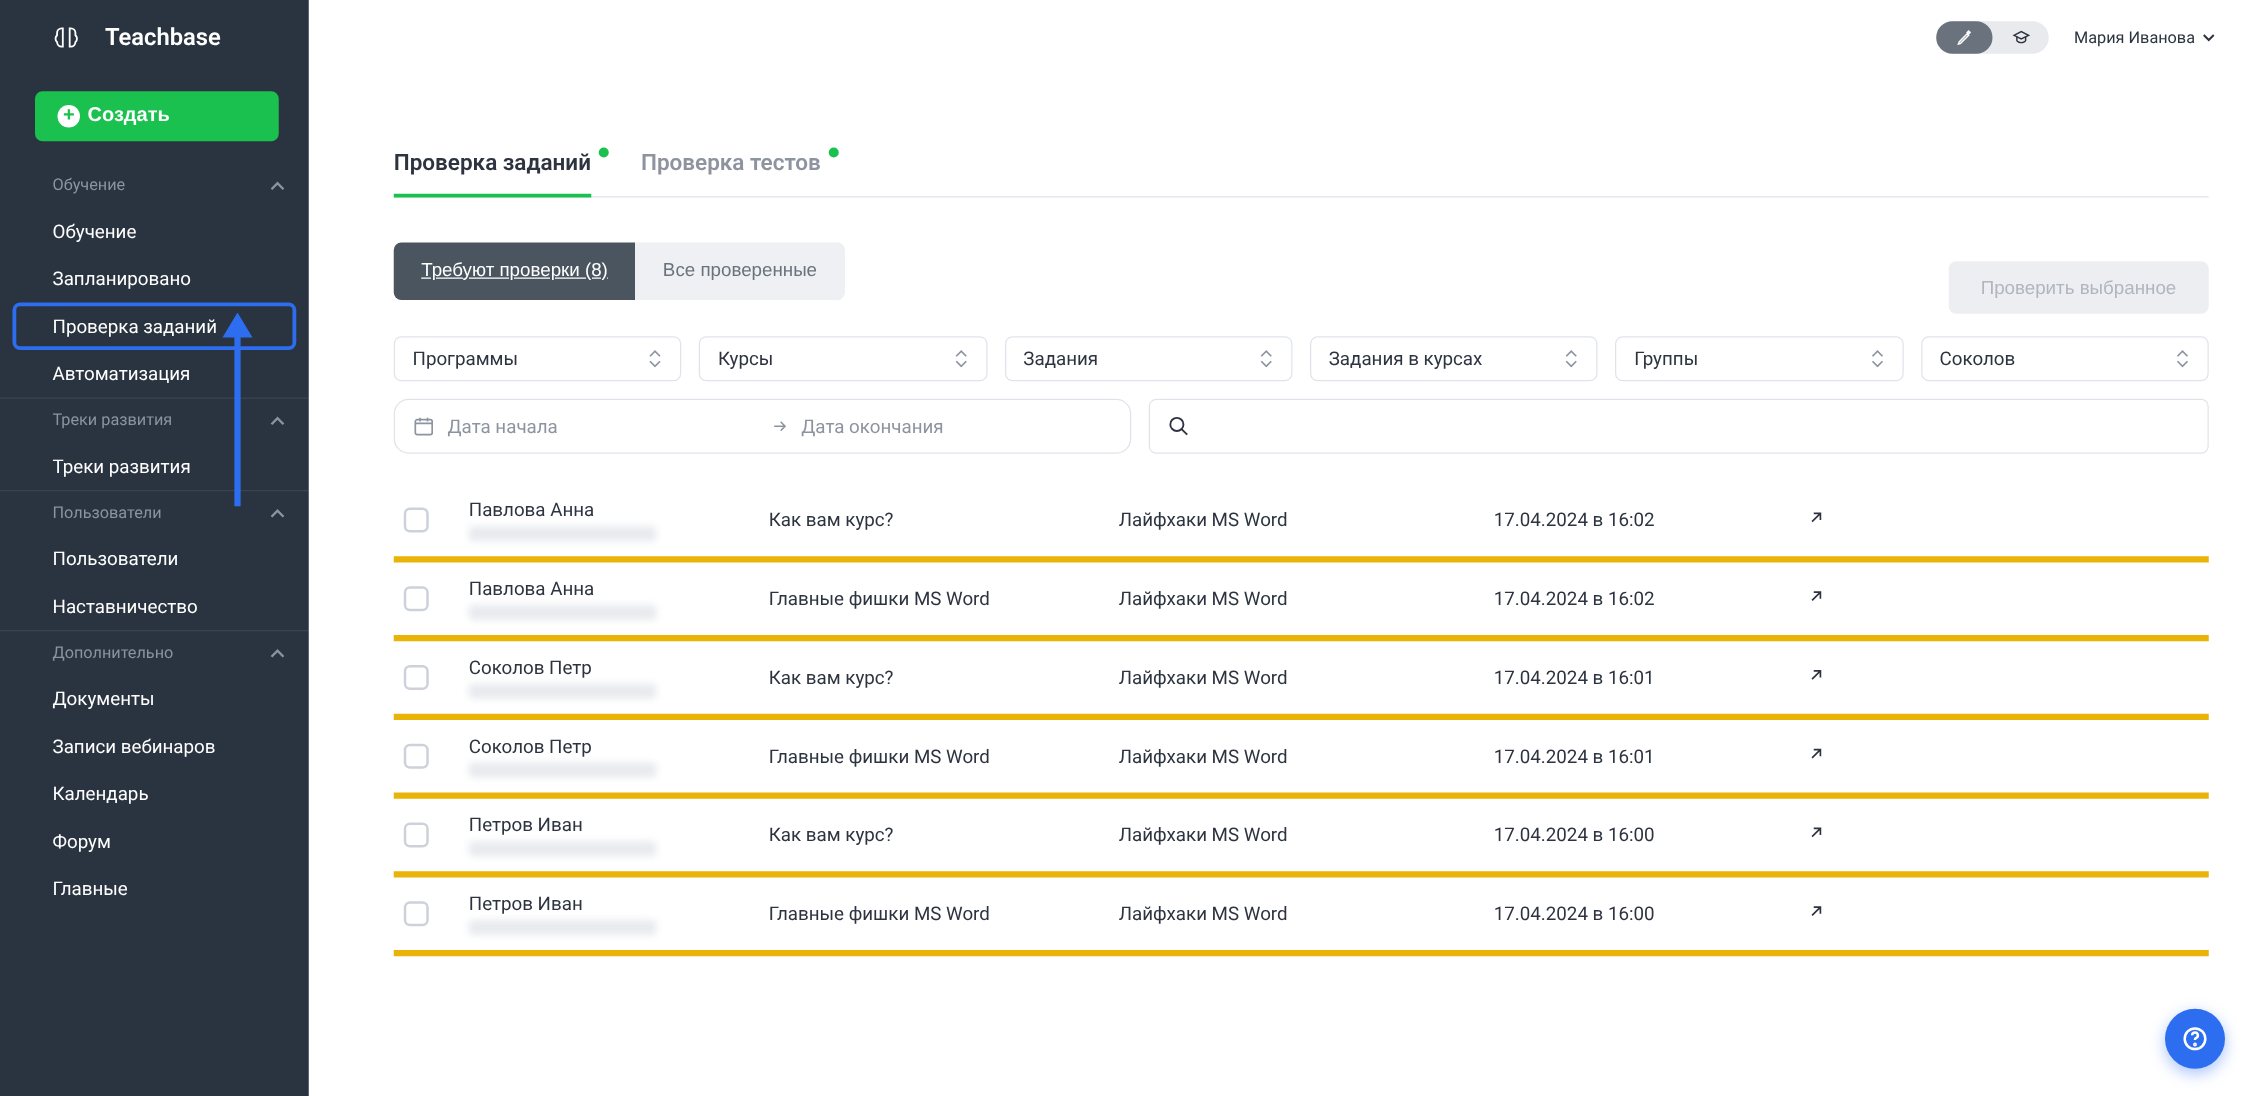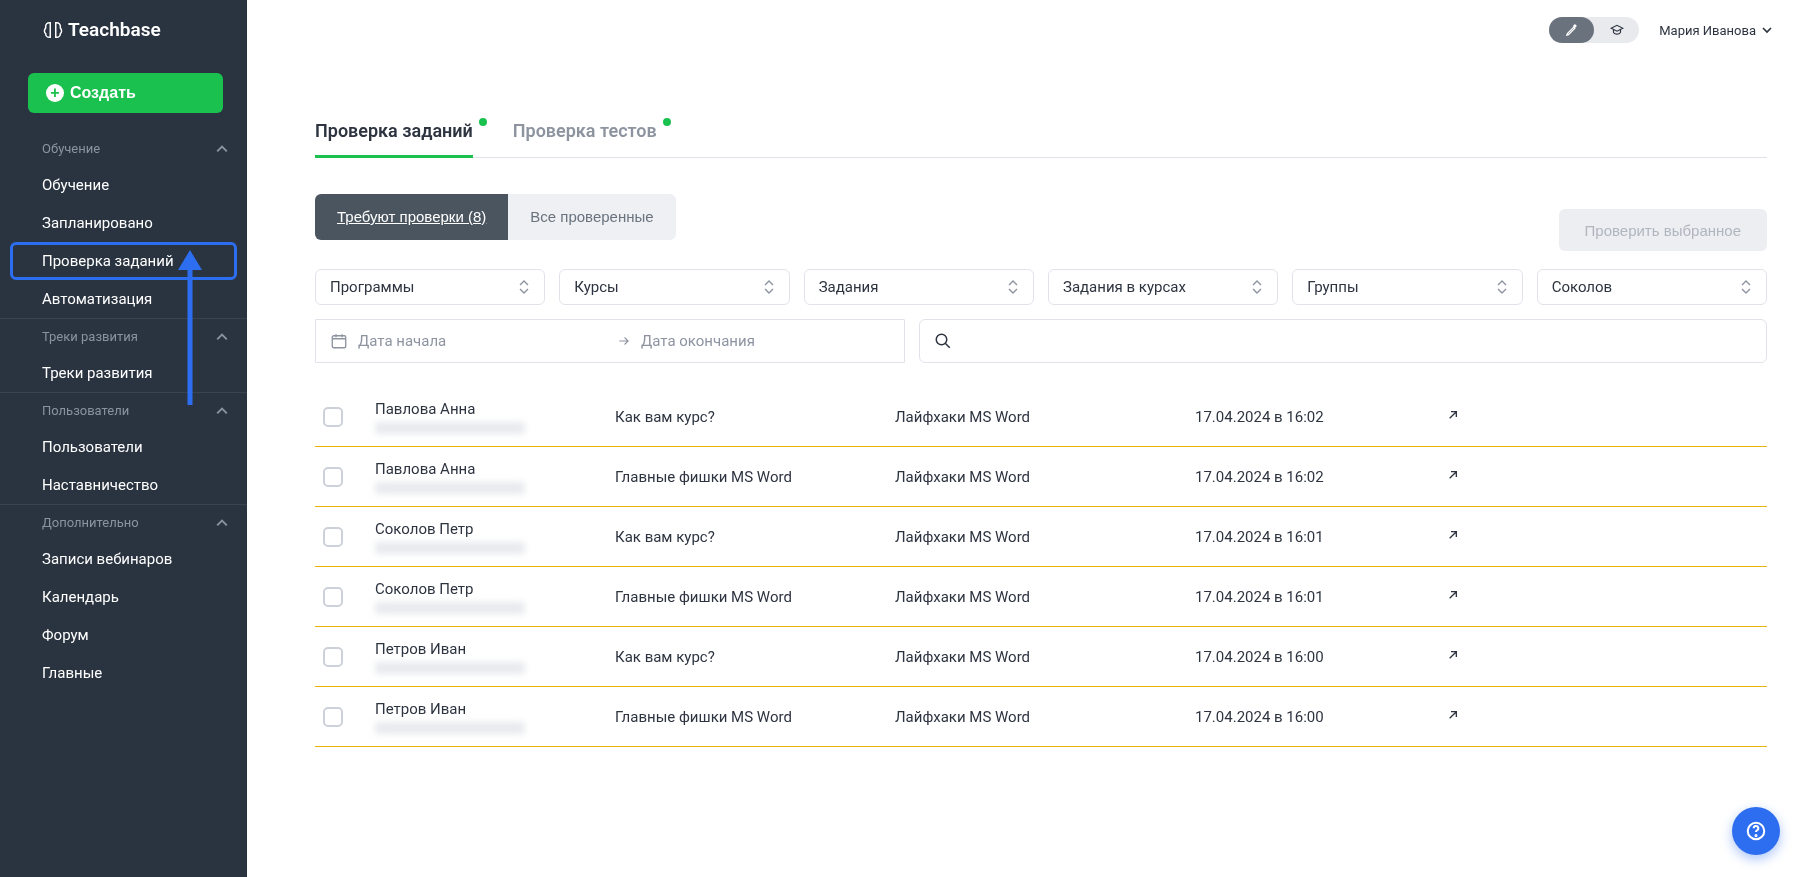--- a/index.html
+++ b/index.html
@@ -33,21 +33,21 @@
     left: 0; top: 0; bottom: 0;
     width: 247px;
     background: var(--sidebar-bg);
     color: var(--sidebar-text);
     display: flex;
     flex-direction: column;
   }
   .logo {
     display: flex;
     align-items: center;
-    gap: 4px;
+    gap: 20px;
     padding: 18px 18px 10px 42px;
     font-size: 19px;
     font-weight: 600;
   }
   .logo-icon {
     width: 22px; height: 22px;
   }
   .create-btn {
     margin: 22px 18px 18px 28px;
     background: var(--green);
@@ -264,21 +264,21 @@
 
   .date-search-row {
     display: flex;
     gap: 14px;
     margin-top: 14px;
   }
   .date-range {
     width: 590px;
     height: 44px;
     border: 1px solid var(--border);
-    border-radius: 1px;
+    border-radius: 12px;
     display: flex;
     align-items: center;
     padding: 0 14px;
     gap: 14px;
     color: var(--text-muted);
     font-size: 15px;
     justify-content: space-between;
   }
   .date-half {
     flex: 1;
@@ -306,21 +306,21 @@
     align-items: center;
     padding: 12px 0;
   }
   .thead {
     color: var(--text-muted);
     font-size: 15px;
     border-bottom: 1px solid var(--border);
     padding: 14px 0;
   }
   .trow {
-    border-bottom: 1px solid #eab308;
+    border-bottom: 5px solid #eab308;
     min-height: 60px;
   }
   .checkbox {
     width: 20px; height: 20px;
     border: 2px solid #cdd2da;
     border-radius: 5px;
     cursor: pointer;
     margin-left: 8px;
   }
   .cell { font-size: 15px; color: var(--text); }
@@ -406,20 +406,21 @@
       <div class="nav-item">Пользователи</div>
       <div class="nav-item">Наставничество</div>
       <div class="nav-section-header">
         <span>Дополнительно</span>
         <span class="chevron-up">
           <svg width="12" height="12" viewBox="0 0 10 10">
             <path d="M1 7l4-4 4 4" stroke="#8a94a0" stroke-width="1.6" fill="none"></path>
           </svg>
         </span>
       </div>
+      <div class="nav-item">Документы</div>
       <div class="nav-item">Записи вебинаров</div>
       <div class="nav-item">Календарь</div>
       <div class="nav-item">Форум</div>
       <div class="nav-item">Главные</div>
     </div>
 
   <svg class="annotation-arrow" viewBox="0 0 40 160">
     <line x1="20" y1="155" x2="20" y2="12" stroke="#2d6ef0" stroke-width="5"></line>
     <polygon points="20,0 8,20 32,20" fill="#2d6ef0"></polygon>
   </svg>

